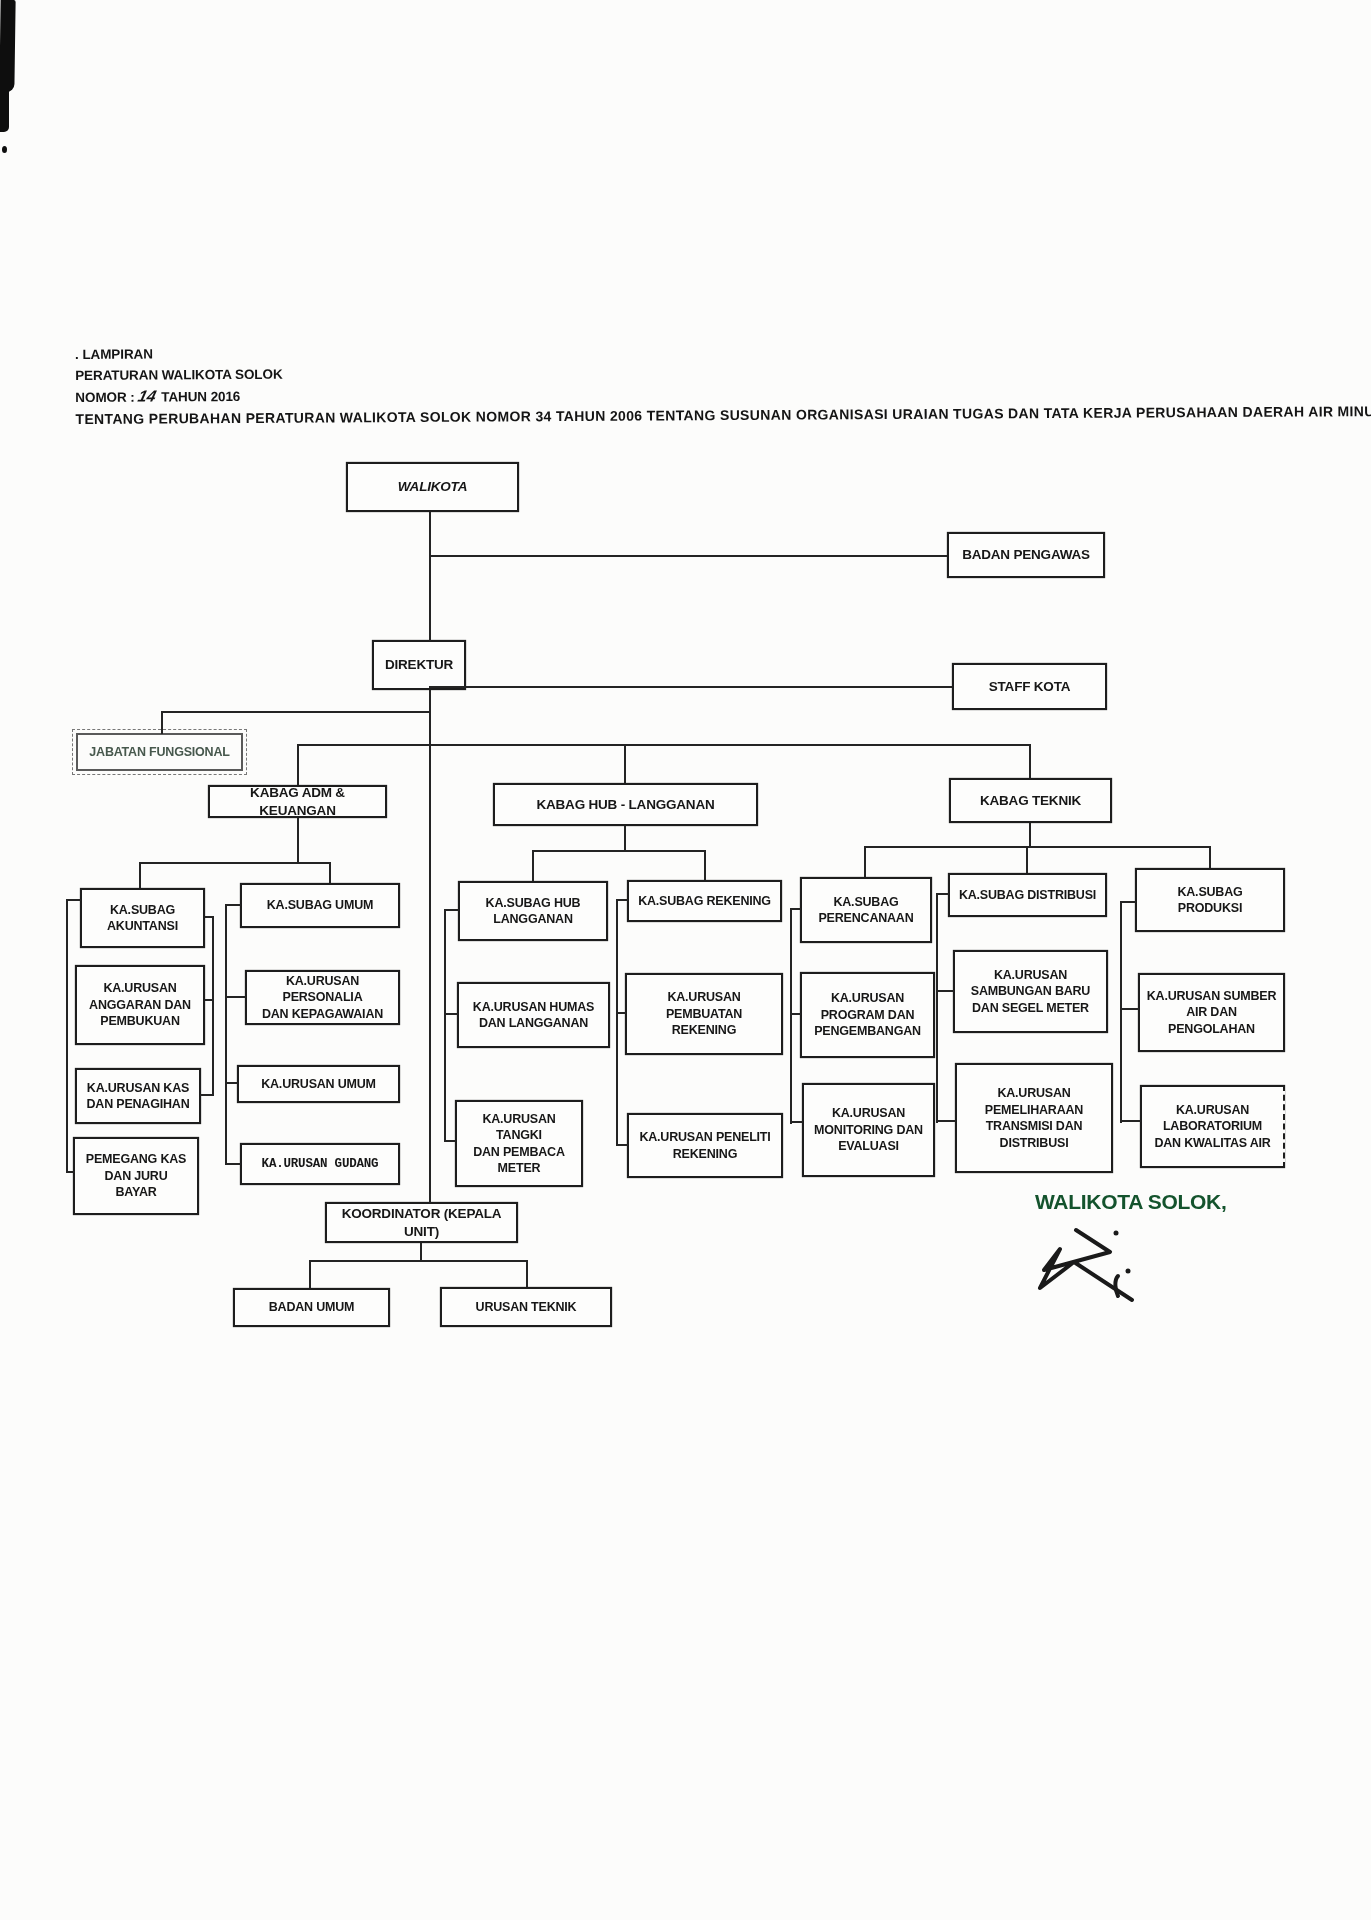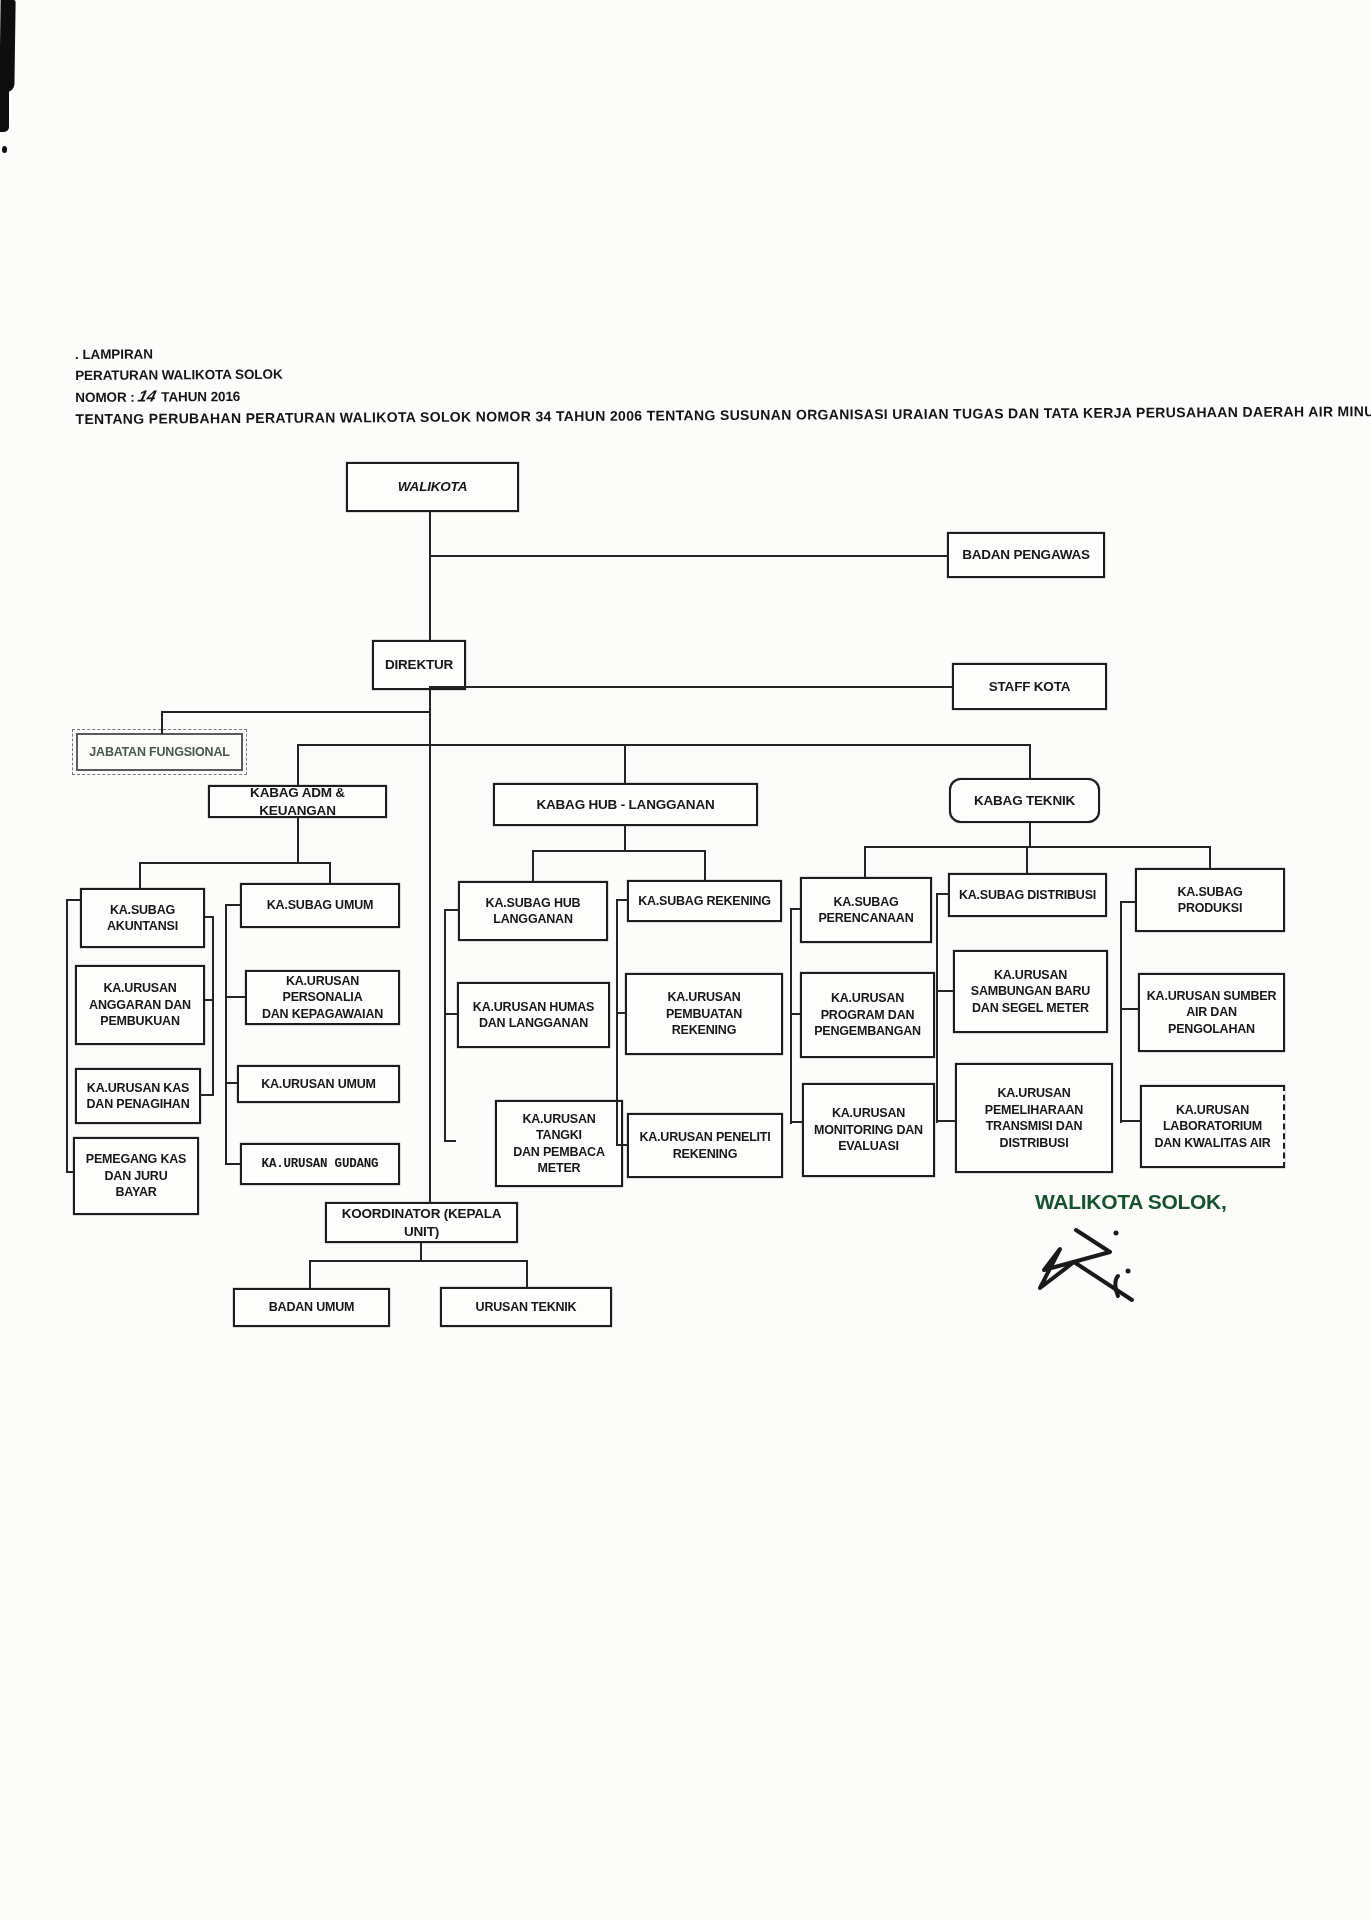--- a/index.html
+++ b/index.html
@@ -51,41 +51,41 @@
   </header>
 
   <div id="chart">
       <div class="node lg" style="left: 346px; top: 462px; width: 173px; height: 50px; font-style: italic;">WALIKOTA</div>
       <div class="node lg" style="left: 947px; top: 532px; width: 158px; height: 46px;">BADAN PENGAWAS</div>
       <div class="node lg" style="left: 372px; top: 640px; width: 94px; height: 50px;">DIREKTUR</div>
       <div class="node lg" style="left: 952px; top: 663px; width: 155px; height: 47px;">STAFF KOTA</div>
       <div class="node faint" style="left: 76px; top: 733px; width: 167px; height: 38px;">JABATAN FUNGSIONAL</div>
       <div class="node lg" style="left: 208px; top: 785px; width: 179px; height: 33px;">KABAG ADM &amp; KEUANGAN</div>
       <div class="node lg" style="left: 493px; top: 783px; width: 265px; height: 43px;">KABAG HUB - LANGGANAN</div>
-      <div class="node lg" style="left: 949px; top: 778px; width: 151px; height: 45px; border-radius: 12px;">KABAG TEKNIK</div>
+      <div class="node lg" style="left: 949px; top: 778px; width: 163px; height: 45px;">KABAG TEKNIK</div>
       <div class="node" style="left: 80px; top: 888px; width: 125px; height: 60px;">KA.SUBAG
 AKUNTANSI</div>
       <div class="node" style="left: 75px; top: 965px; width: 130px; height: 80px;">KA.URUSAN
 ANGGARAN DAN
 PEMBUKUAN</div>
       <div class="node" style="left: 75px; top: 1068px; width: 126px; height: 56px;">KA.URUSAN KAS
 DAN PENAGIHAN</div>
       <div class="node" style="left: 73px; top: 1137px; width: 126px; height: 78px;">PEMEGANG KAS
 DAN JURU
 BAYAR</div>
       <div class="node" style="left: 240px; top: 883px; width: 160px; height: 45px;">KA.SUBAG UMUM</div>
       <div class="node" style="left: 245px; top: 970px; width: 155px; height: 55px;">KA.URUSAN PERSONALIA
 DAN KEPAGAWAIAN</div>
       <div class="node" style="left: 237px; top: 1065px; width: 163px; height: 38px;">KA.URUSAN UMUM</div>
       <div class="node" style="left: 240px; top: 1143px; width: 160px; height: 42px; font-family: Liberation Mono, monospace;">KA.URUSAN GUDANG</div>
       <div class="node" style="left: 458px; top: 881px; width: 150px; height: 60px;">KA.SUBAG HUB
 LANGGANAN</div>
       <div class="node" style="left: 457px; top: 982px; width: 153px; height: 66px;">KA.URUSAN HUMAS
 DAN LANGGANAN</div>
-      <div class="node" style="left: 455px; top: 1100px; width: 128px; height: 87px; margin-left: 40px;">KA.URUSAN TANGKI
+      <div class="node" style="left: 455px; top: 1100px; width: 128px; height: 87px;">KA.URUSAN TANGKI
 DAN PEMBACA
 METER</div>
       <div class="node" style="left: 627px; top: 880px; width: 155px; height: 42px;">KA.SUBAG REKENING</div>
       <div class="node" style="left: 625px; top: 973px; width: 158px; height: 82px;">KA.URUSAN
 PEMBUATAN
 REKENING</div>
       <div class="node" style="left: 627px; top: 1113px; width: 156px; height: 65px;">KA.URUSAN PENELITI
 REKENING</div>
       <div class="node" style="left: 800px; top: 877px; width: 132px; height: 66px;">KA.SUBAG
 PERENCANAAN</div>

